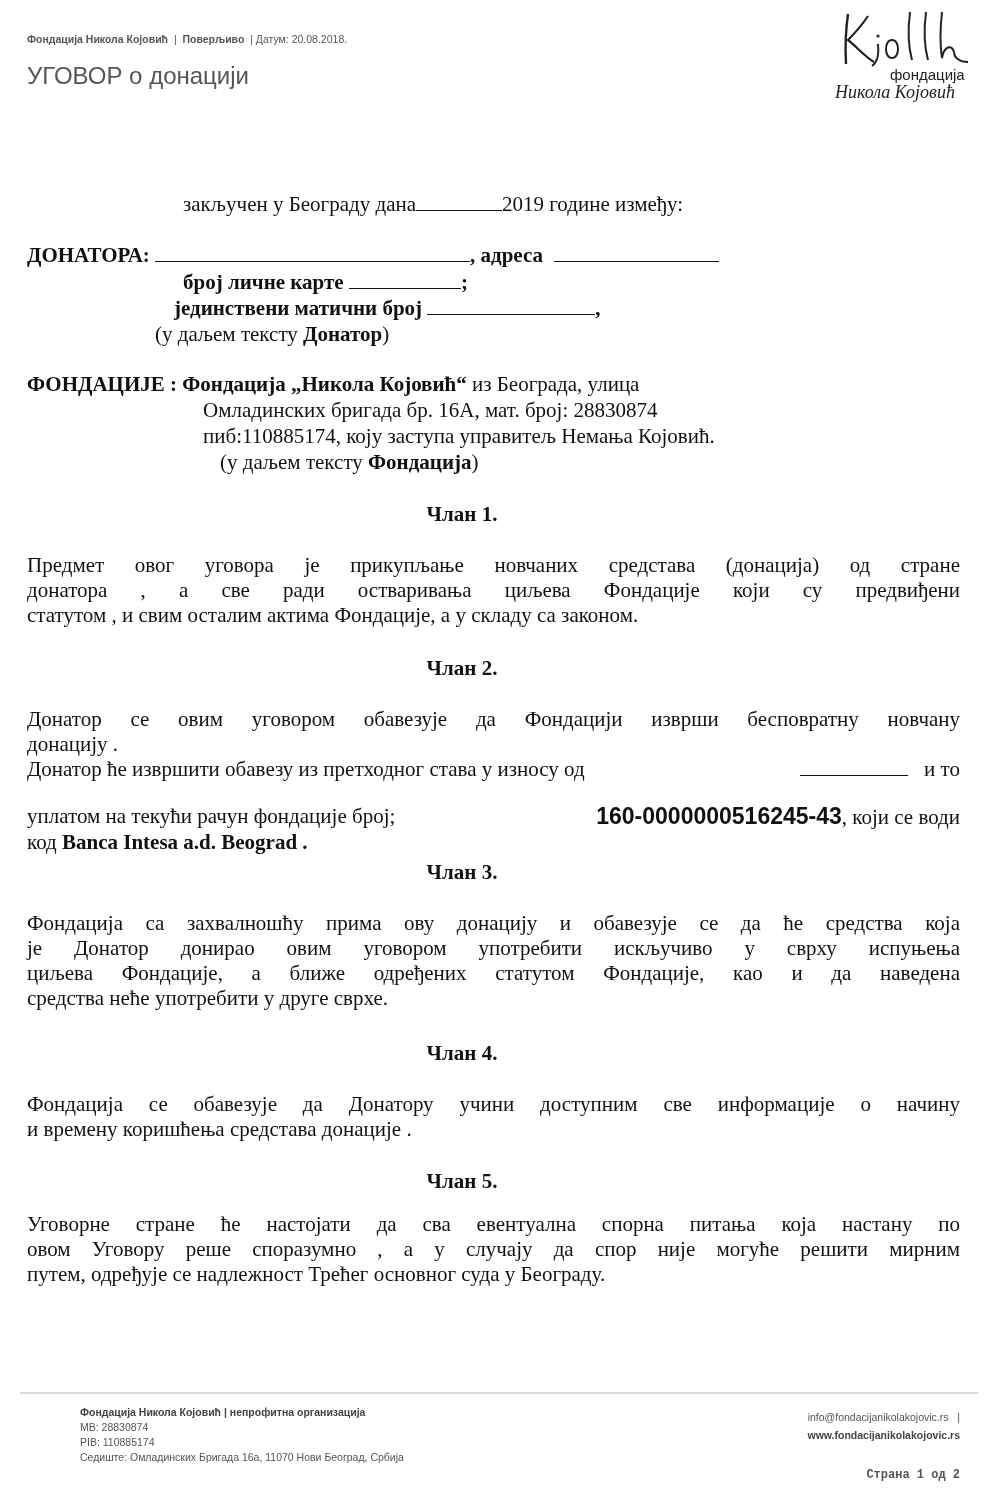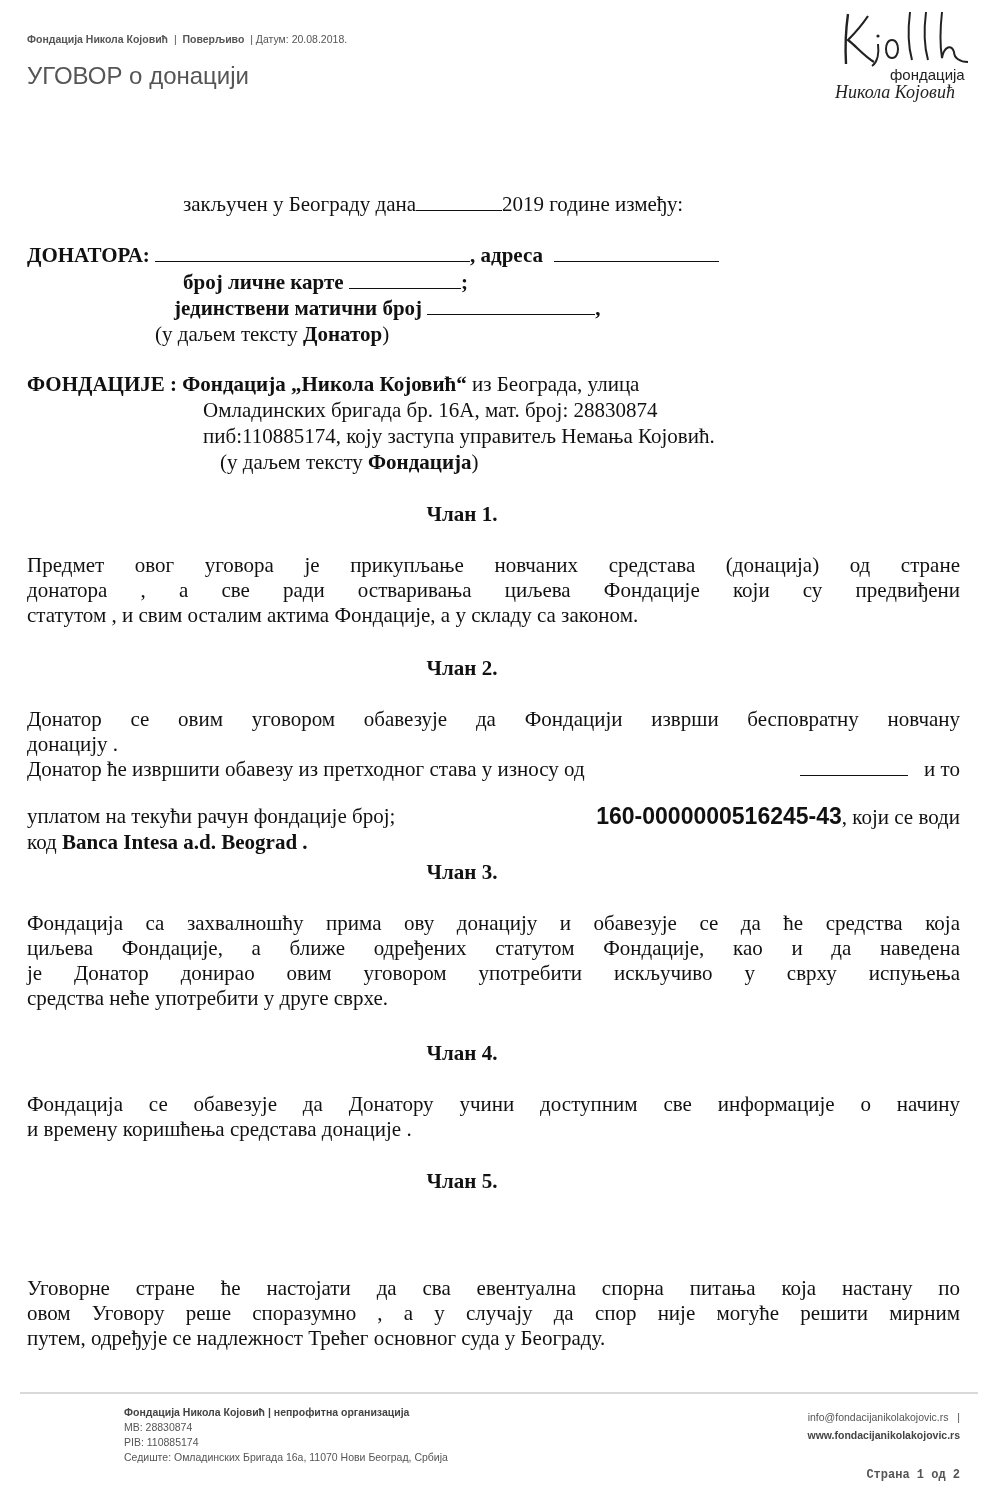--- a/index.html
+++ b/index.html
@@ -12,21 +12,21 @@
   .logo { left:830px; top:6px; width:150px; height:94px; }
   .logo-sig { left:0; top:0; }
   .logo-fond { position:absolute; left:60px; top:60px; font-size:15px; color:#222; font-family:"Liberation Sans", sans-serif; }
   .logo-name { position:absolute; left:5px; top:76px; font-size:18px; font-style:italic; color:#222; font-family:"Liberation Serif", serif; }
   .doc { font-family:"Liberation Serif", serif; font-size:21px; color:#111; line-height:25px; }
   .blank { display:inline-block; border-bottom:1.5px solid #111; height:18px; vertical-align:baseline; }
   .heading { text-align:center; font-weight:bold; width:924px; left:0; }
   .para { left:27px; width:933px; text-align:justify; }
   .just-line { text-align:justify; text-align-last:justify; }
   .footer-line { left:20px; top:1392px; width:958px; height:2px; background:#d9d9d9; }
-  .foot { font-family:"Liberation Sans", sans-serif; font-size:10.5px; color:#555; line-height:15px;margin-left:44px; }
+  .foot { font-family:"Liberation Sans", sans-serif; font-size:10.5px; color:#555; line-height:15px; }
   .foot b { color:#444; }
   .page-num { font-family:Liberation Mono, monospace; font-size:12px; color:#555; font-weight:bold; }
 </style>
 </head>
 <body>
 
 <div class="abs sans meta">
   <b>Фондација Никола Којовић</b>
   &nbsp;<span>|</span>&nbsp;
   <b>Поверљиво</b>
@@ -101,33 +101,33 @@
     <span><b class="sans" style="font-size:23px;">160-0000000516245-43</b><span>,  који се води</span></span>
   </div>
   <div>
     <span>код </span><b>Banca Intesa a.d. Beograd .</b>
   </div>
 </div>
 
 <div class="abs doc heading" style="top:860px;">Члан 3.</div>
 <div class="abs doc para" style="top:911px;">
   <div class="just-line">Фондација са захвалношћу прима ову донацију и обавезује се да ће средства која</div>
+  <div class="just-line">је Донатор донирао овим уговором употребити искључиво у сврху испуњења</div>
   <div class="just-line">циљева Фондације, а ближе  одређених статутом Фондације, као и да наведена</div>
-  <div class="just-line">је Донатор донирао овим уговором употребити искључиво у сврху испуњења</div>
   <div>средства неће употребити у друге сврхе.</div>
 </div>
 
 <div class="abs doc heading" style="top:1041px;">Члан 4.</div>
 <div class="abs doc para" style="top:1092px;">
   <div class="just-line">Фондација се обавезује да  Донатору учини доступним све информације о начину</div>
   <div>и времену  коришћења средстава донације .</div>
 </div>
 
 <div class="abs doc heading" style="top:1169px;">Члан 5.</div>
-<div class="abs doc para" style="top:1276px;">
+<div class="abs doc para" style="top:1212px;">
   <div class="just-line">Уговорне стране  ће настојати да  сва евентуална спорна питања  која настану по</div>
   <div class="just-line">овом Уговору реше споразумно , а у случају да спор није могуће решити мирним</div>
   <div>путем, одређује се надлежност Трећег основног  суда  у Београду.</div>
 </div>
 
 <div class="abs footer-line"></div>
 <div class="abs foot" style="left:80px; top:1405px;">
   <div><b>Фондација Никола Којовић | непрофитна организација</b></div>
   <div>МВ: 28830874</div>
   <div>PIB: 110885174</div>

